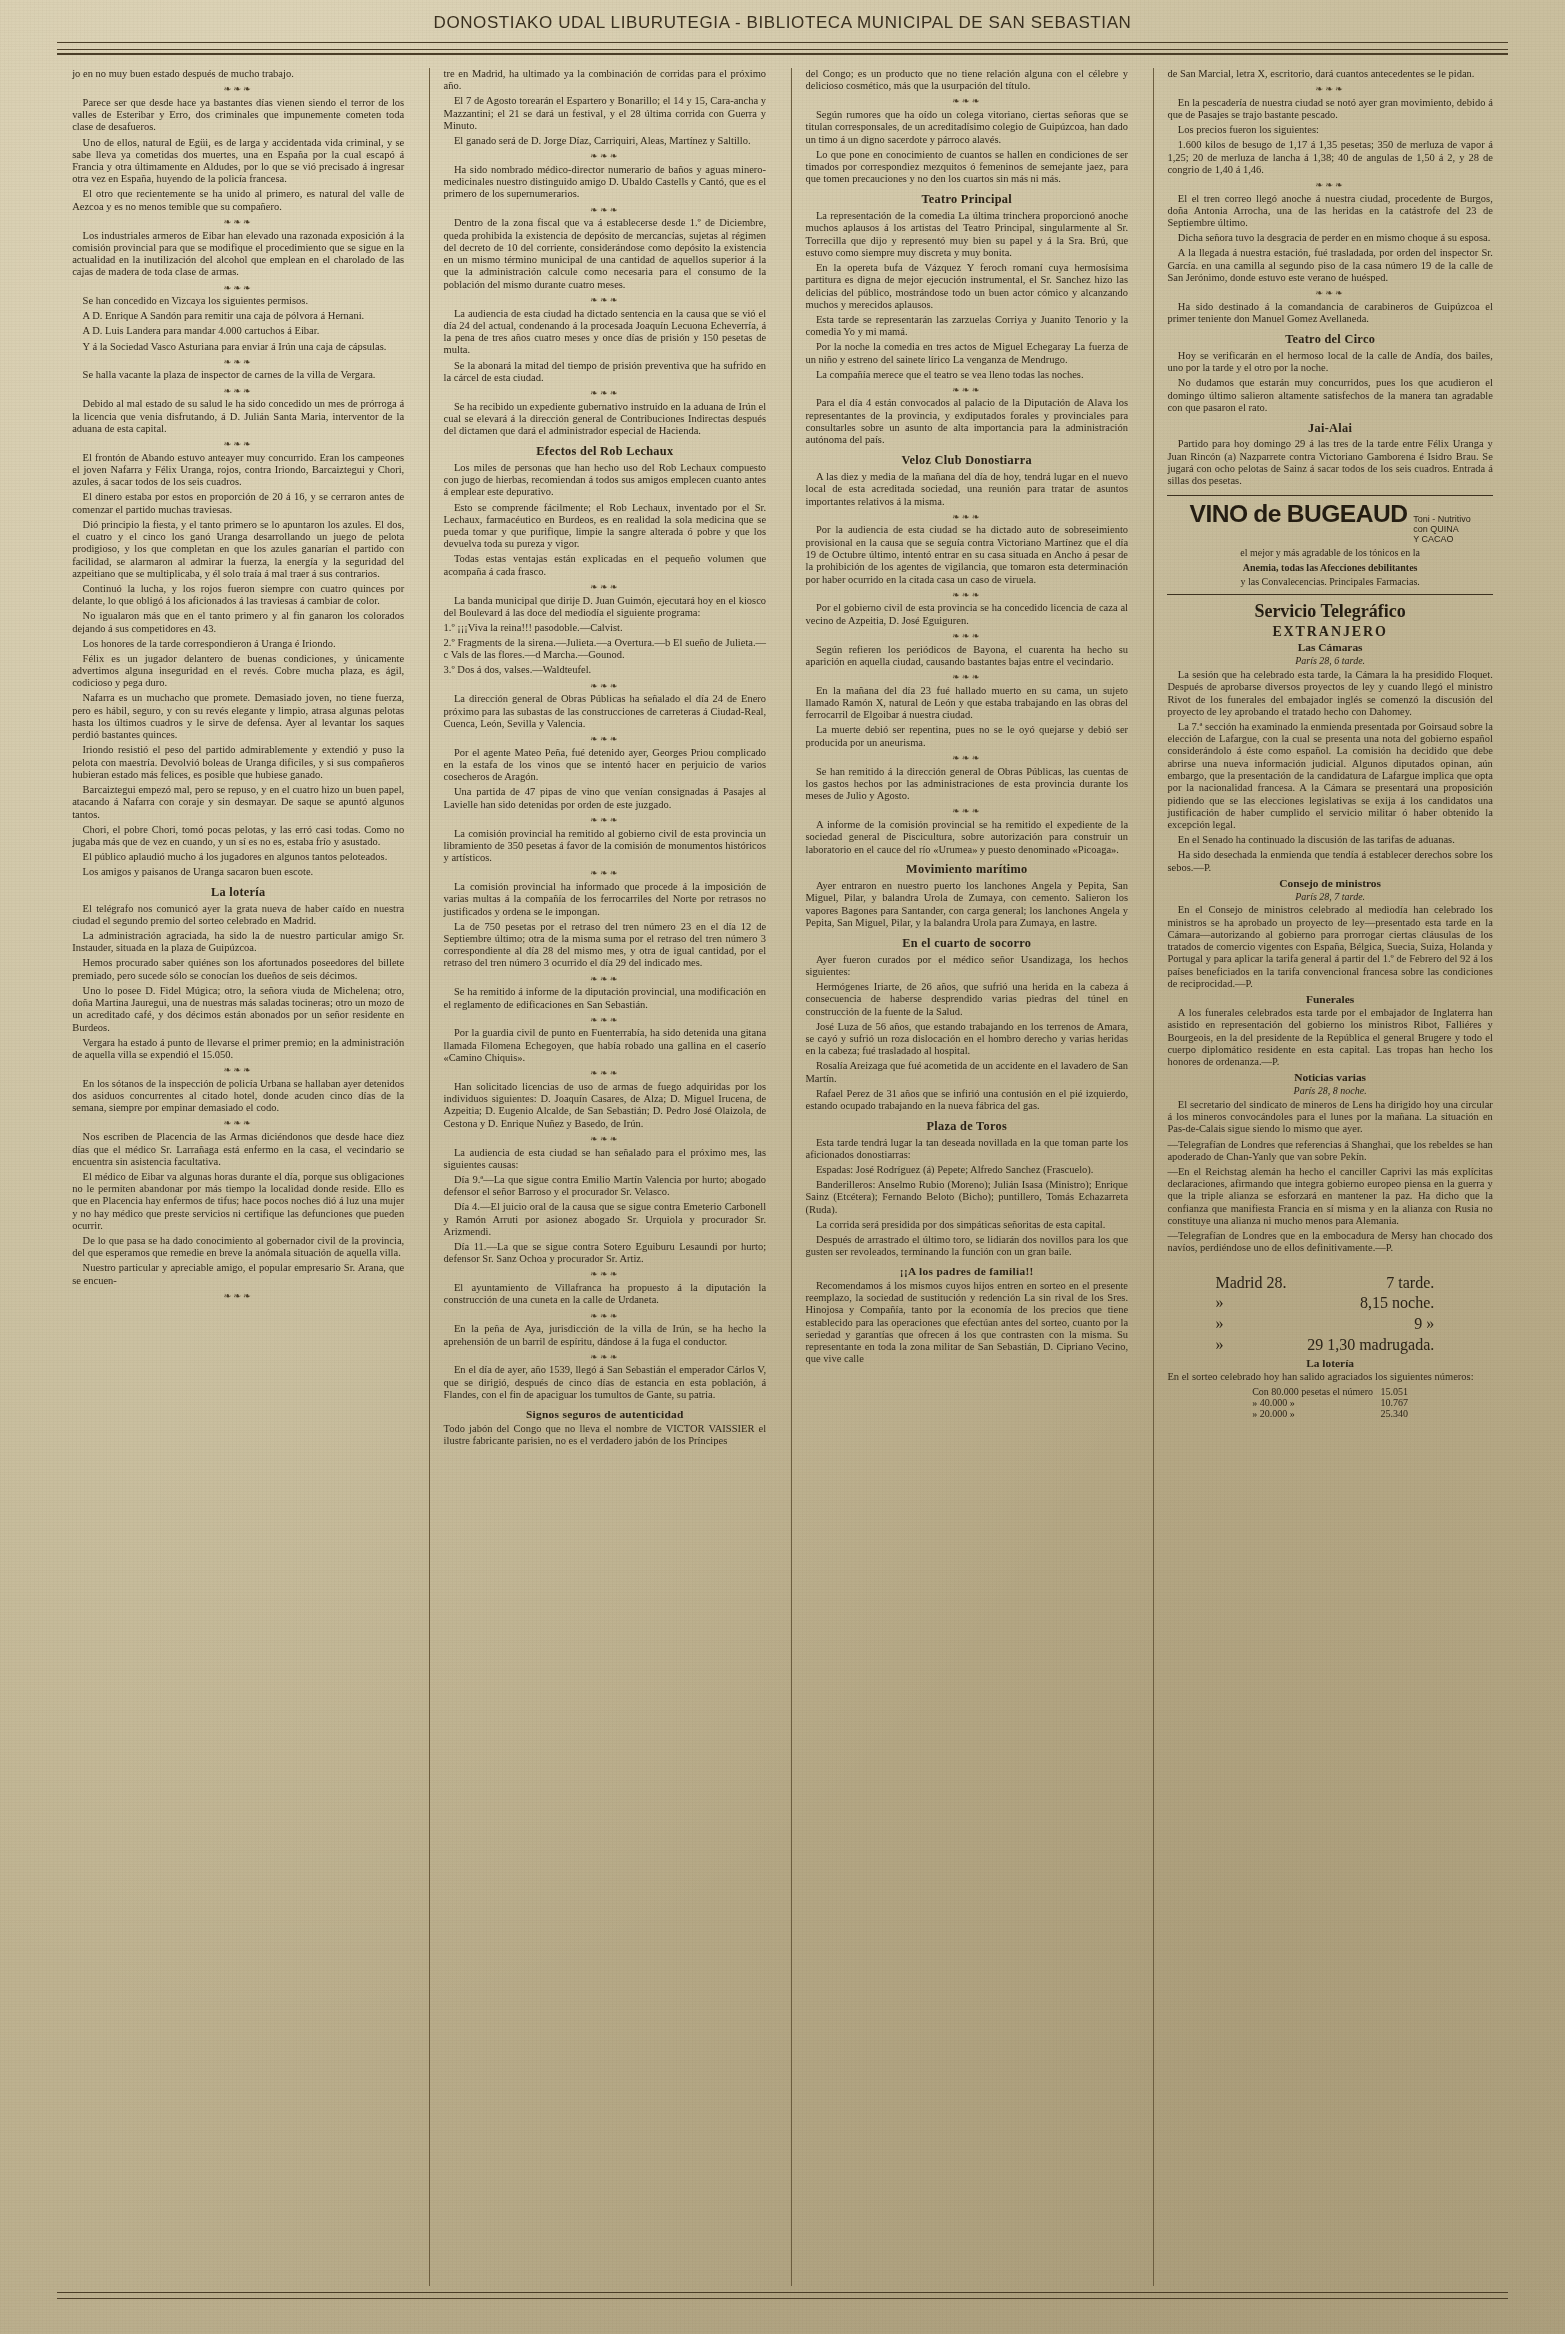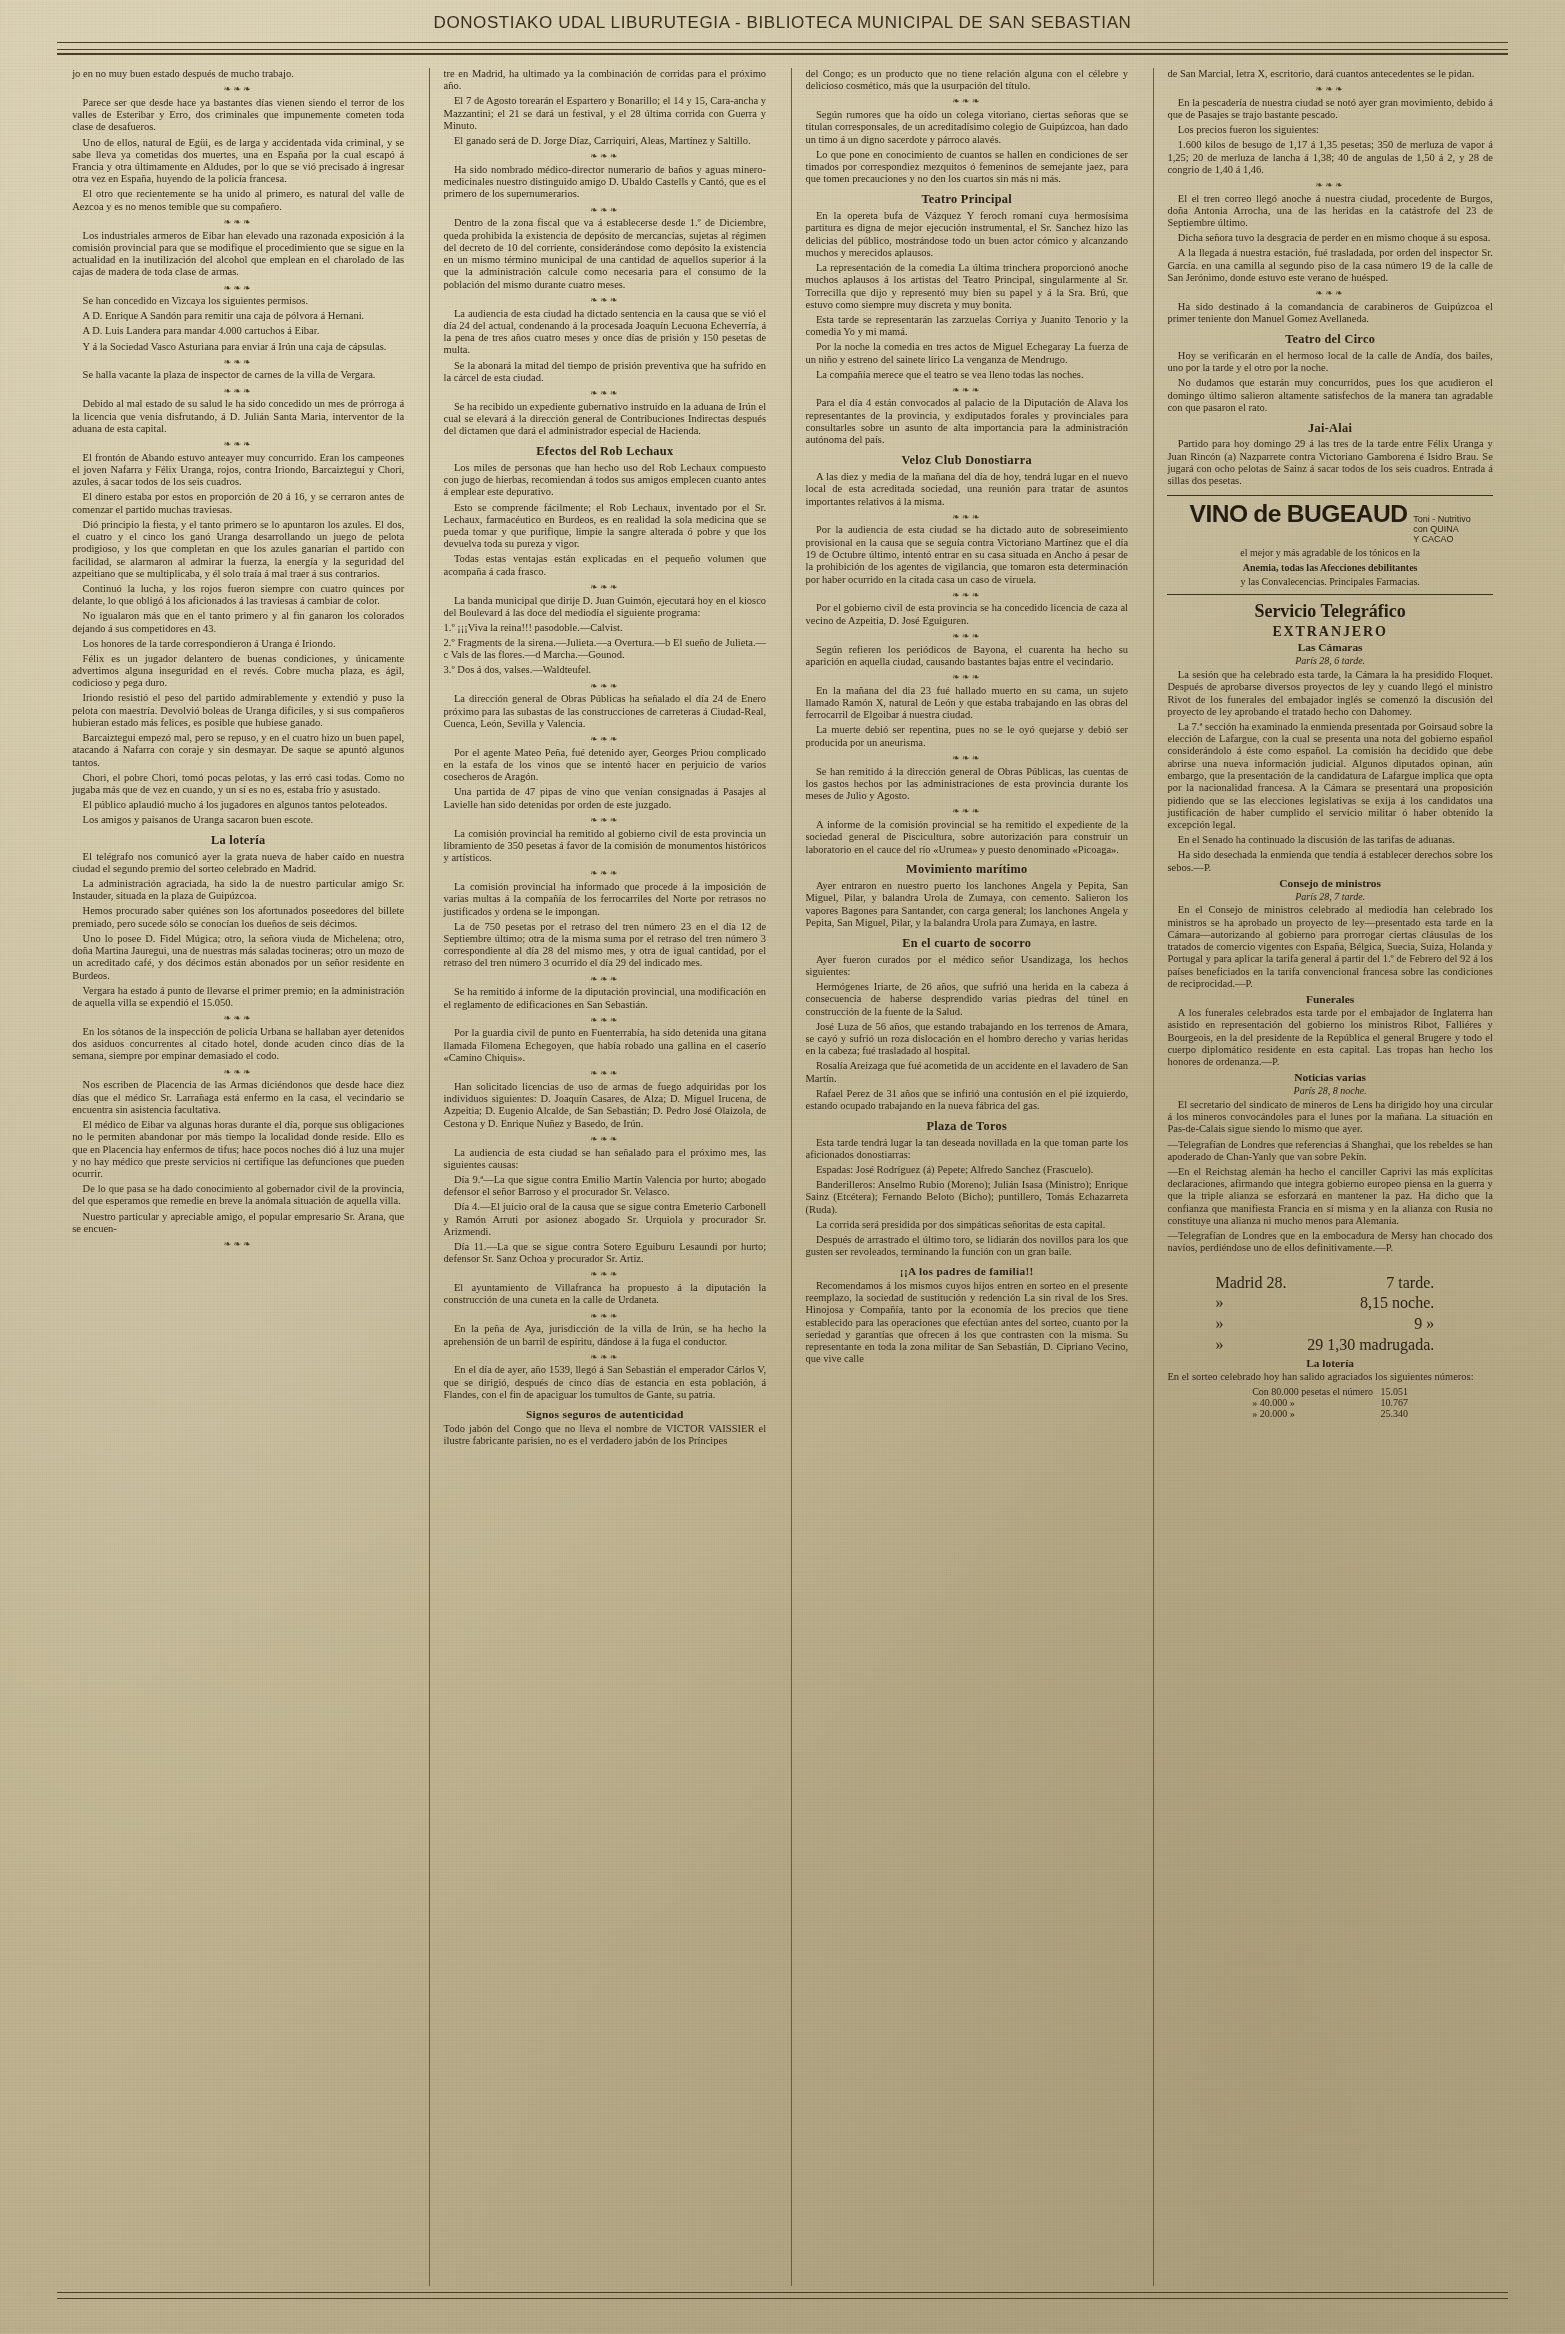--- a/index.html
+++ b/index.html
@@ -230,20 +230,21 @@
       <div class="sep"></div>
       <p class="t">Debido al mal estado de su salud le ha sido concedido un mes de prórroga á la licencia que venia disfrutando, á D. Julián Santa Maria, interventor de la aduana de esta capital.</p>
       <div class="sep"></div>
       <p class="t">El frontón de Abando estuvo anteayer muy concurrido. Eran los campeones el joven Nafarra y Félix Uranga, rojos, contra Iriondo, Barcaiztegui y Chori, azules, á sacar todos de los seis cuadros.</p>
       <p class="t">El dinero estaba por estos en proporción de 20 á 16, y se cerraron antes de comenzar el partido muchas traviesas.</p>
       <p class="t">Dió principio la fiesta, y el tanto primero se lo apuntaron los azules. El dos, el cuatro y el cinco los ganó Uranga desarrollando un juego de pelota prodigioso, y los que completan en que los azules ganarían el partido con facilidad, se alarmaron al admirar la fuerza, la energía y la seguridad del azpeitiano que se multiplicaba, y él solo traía á mal traer á sus contrarios.</p>
       <p class="t">Continuó la lucha, y los rojos fueron siempre con cuatro quinces por delante, lo que obligó á los aficionados á las traviesas á cambiar de color.</p>
       <p class="t">No igualaron más que en el tanto primero y al fin ganaron los colorados dejando á sus competidores en 43.</p>
       <p class="t">Los honores de la tarde correspondieron á Uranga é Iriondo.</p>
       <p class="t">Félix es un jugador delantero de buenas condiciones, y únicamente advertimos alguna inseguridad en el revés. Cobre mucha plaza, es ágil, codicioso y pega duro.</p>
+      <p class="t">Nafarra es un muchacho que promete. Demasiado joven, no tiene fuerza, pero es hábil, seguro, y con su revés elegante y limpio, atrasa algunas pelotas hasta los últimos cuadros y le sirve de defensa. Ayer al levantar los saques perdió bastantes quinces.</p>
       <p class="t">Iriondo resistió el peso del partido admirablemente y extendió y puso la pelota con maestría. Devolvió boleas de Uranga dificiles, y si sus compañeros hubieran estado más felices, es posible que hubiese ganado.</p>
       <p class="t">Barcaiztegui empezó mal, pero se repuso, y en el cuatro hizo un buen papel, atacando á Nafarra con coraje y sin desmayar. De saque se apuntó algunos tantos.</p>
       <p class="t">Chori, el pobre Chori, tomó pocas pelotas, y las erró casi todas. Como no jugaba más que de vez en cuando, y un sí es no es, estaba frío y asustado.</p>
       <p class="t">El público aplaudió mucho á los jugadores en algunos tantos peloteados.</p>
       <p class="t">Los amigos y paisanos de Uranga sacaron buen escote.</p>
 
       <div class="hd">La lotería</div>
       <p class="t">El telégrafo nos comunicó ayer la grata nueva de haber caído en nuestra ciudad el segundo premio del sorteo celebrado en Madrid.</p>
       <p class="t">La administración agraciada, ha sido la de nuestro particular amigo Sr. Instauder, situada en la plaza de Guipúzcoa.</p>
       <p class="t">Hemos procurado saber quiénes son los afortunados poseedores del billete premiado, pero sucede sólo se conocían los dueños de seis décimos.</p>
@@ -316,22 +317,22 @@
       <p class="t nind">Todo jabón del Congo que no lleva el nombre de VICTOR VAISSIER el ilustre fabricante parisien, no es el verdadero jabón de los Príncipes</p>
     </div>
 
     <div class="col c3">
       <p class="t nind">del Congo; es un producto que no tiene relación alguna con el célebre y delicioso cosmético, más que la usurpación del título.</p>
       <div class="sep"></div>
       <p class="t">Según rumores que ha oído un colega vitoriano, ciertas señoras que se titulan corresponsales, de un acreditadísimo colegio de Guipúzcoa, han dado un timo á un digno sacerdote y párroco alavés.</p>
       <p class="t">Lo que pone en conocimiento de cuantos se hallen en condiciones de ser timados por correspondiez mezquitos ó femeninos de semejante jaez, para que tomen precauciones y no den los cuartos sin más ni más.</p>
 
       <div class="hd">Teatro Principal</div>
+      <p class="t">La representación de la comedia La última trinchera proporcionó anoche muchos aplausos á los artistas del Teatro Principal, singularmente al Sr. Torrecilla que dijo y representó muy bien su papel y á la Sra. Brú, que estuvo como siempre muy discreta y muy bonita.</p>
       <p class="t">En la opereta bufa de Vázquez Y feroch romaní cuya hermosísima partitura es digna de mejor ejecución instrumental, el Sr. Sanchez hizo las delicias del público, mostrándose todo un buen actor cómico y alcanzando muchos y merecidos aplausos.</p>
-      <p class="t">La representación de la comedia La última trinchera proporcionó anoche muchos aplausos á los artistas del Teatro Principal, singularmente al Sr. Torrecilla que dijo y representó muy bien su papel y á la Sra. Brú, que estuvo como siempre muy discreta y muy bonita.</p>
       <p class="t">Esta tarde se representarán las zarzuelas Corriya y Juanito Tenorio y la comedia Yo y mi mamá.</p>
       <p class="t">Por la noche la comedia en tres actos de Miguel Echegaray La fuerza de un niño y estreno del sainete lírico La venganza de Mendrugo.</p>
       <p class="t">La compañía merece que el teatro se vea lleno todas las noches.</p>
       <div class="sep"></div>
       <p class="t">Para el día 4 están convocados al palacio de la Diputación de Alava los representantes de la provincia, y exdiputados forales y provinciales para consultarles sobre un asunto de alta importancia para la administración autónoma del país.</p>
 
       <div class="hd">Veloz Club Donostiarra</div>
       <p class="t">A las diez y media de la mañana del día de hoy, tendrá lugar en el nuevo local de esta acreditada sociedad, una reunión para tratar de asuntos importantes relativos á la misma.</p>
       <div class="sep"></div>
       <p class="t">Por la audiencia de esta ciudad se ha dictado auto de sobreseimiento provisional en la causa que se seguía contra Victoriano Martínez que el día 19 de Octubre último, intentó entrar en su casa situada en Ancho á pesar de la prohibición de los agentes de vigilancia, que tomaron esta determinación por haber ocurrido en la citada casa un caso de viruela.</p>

